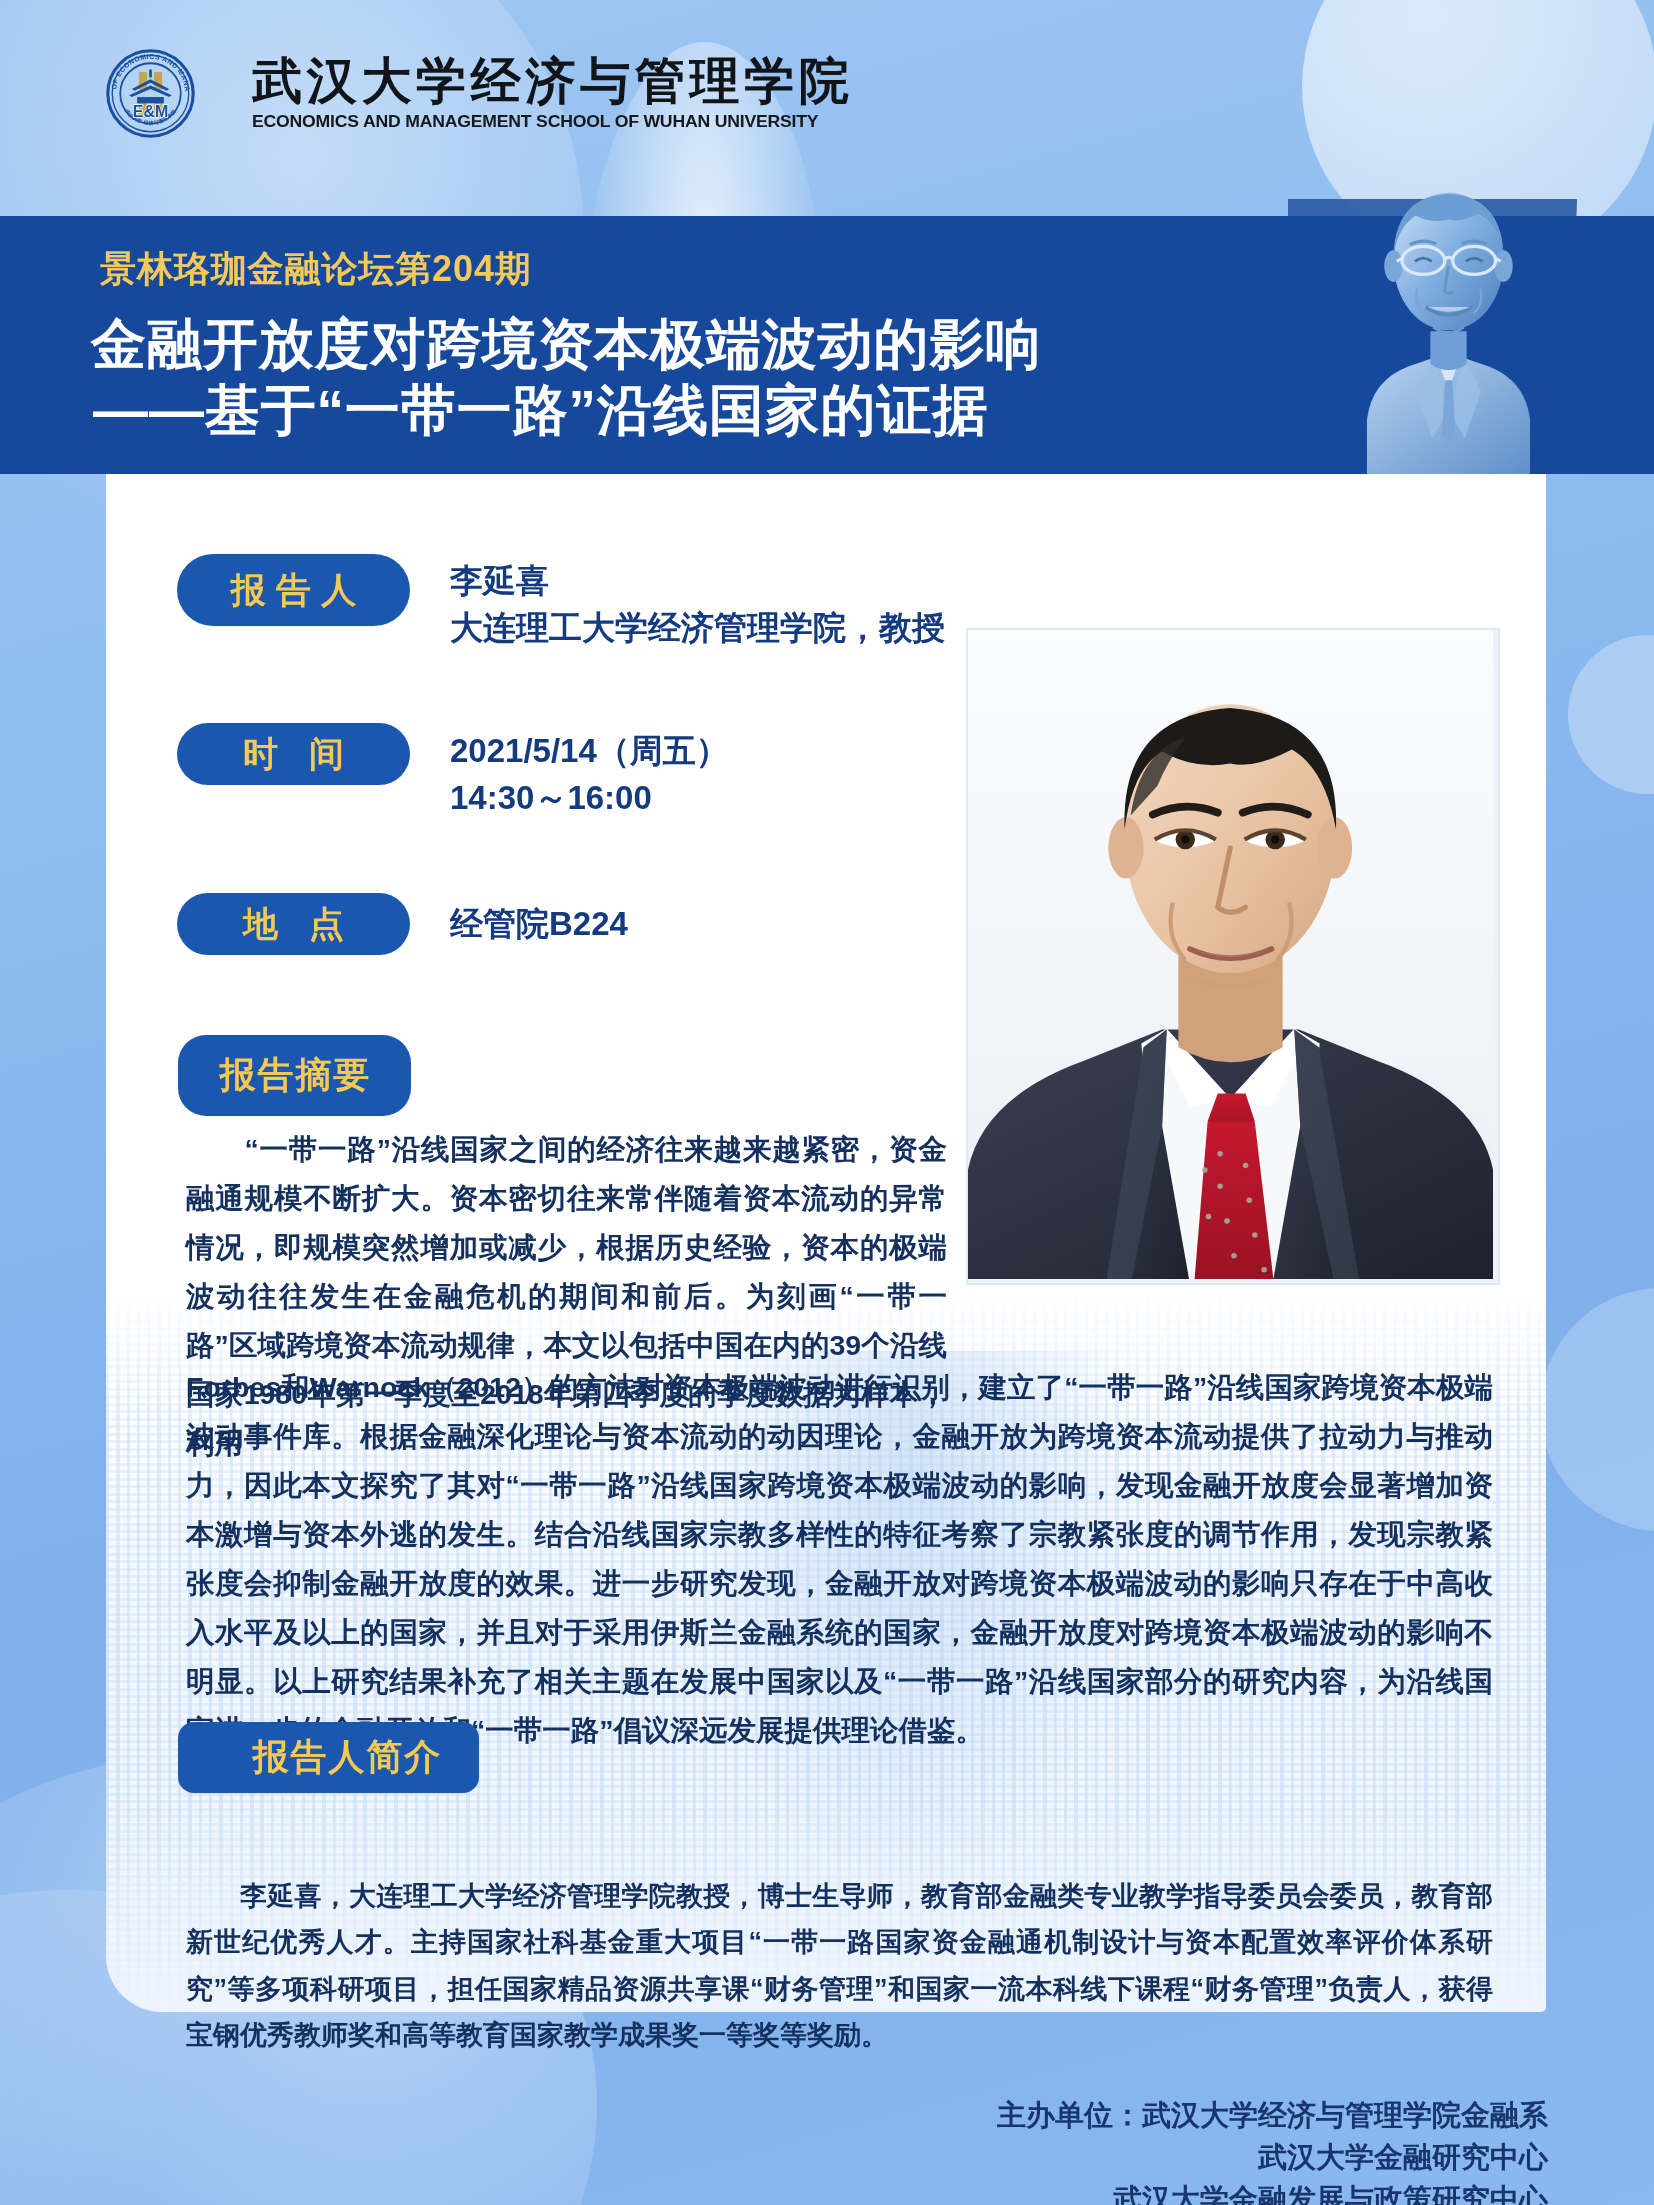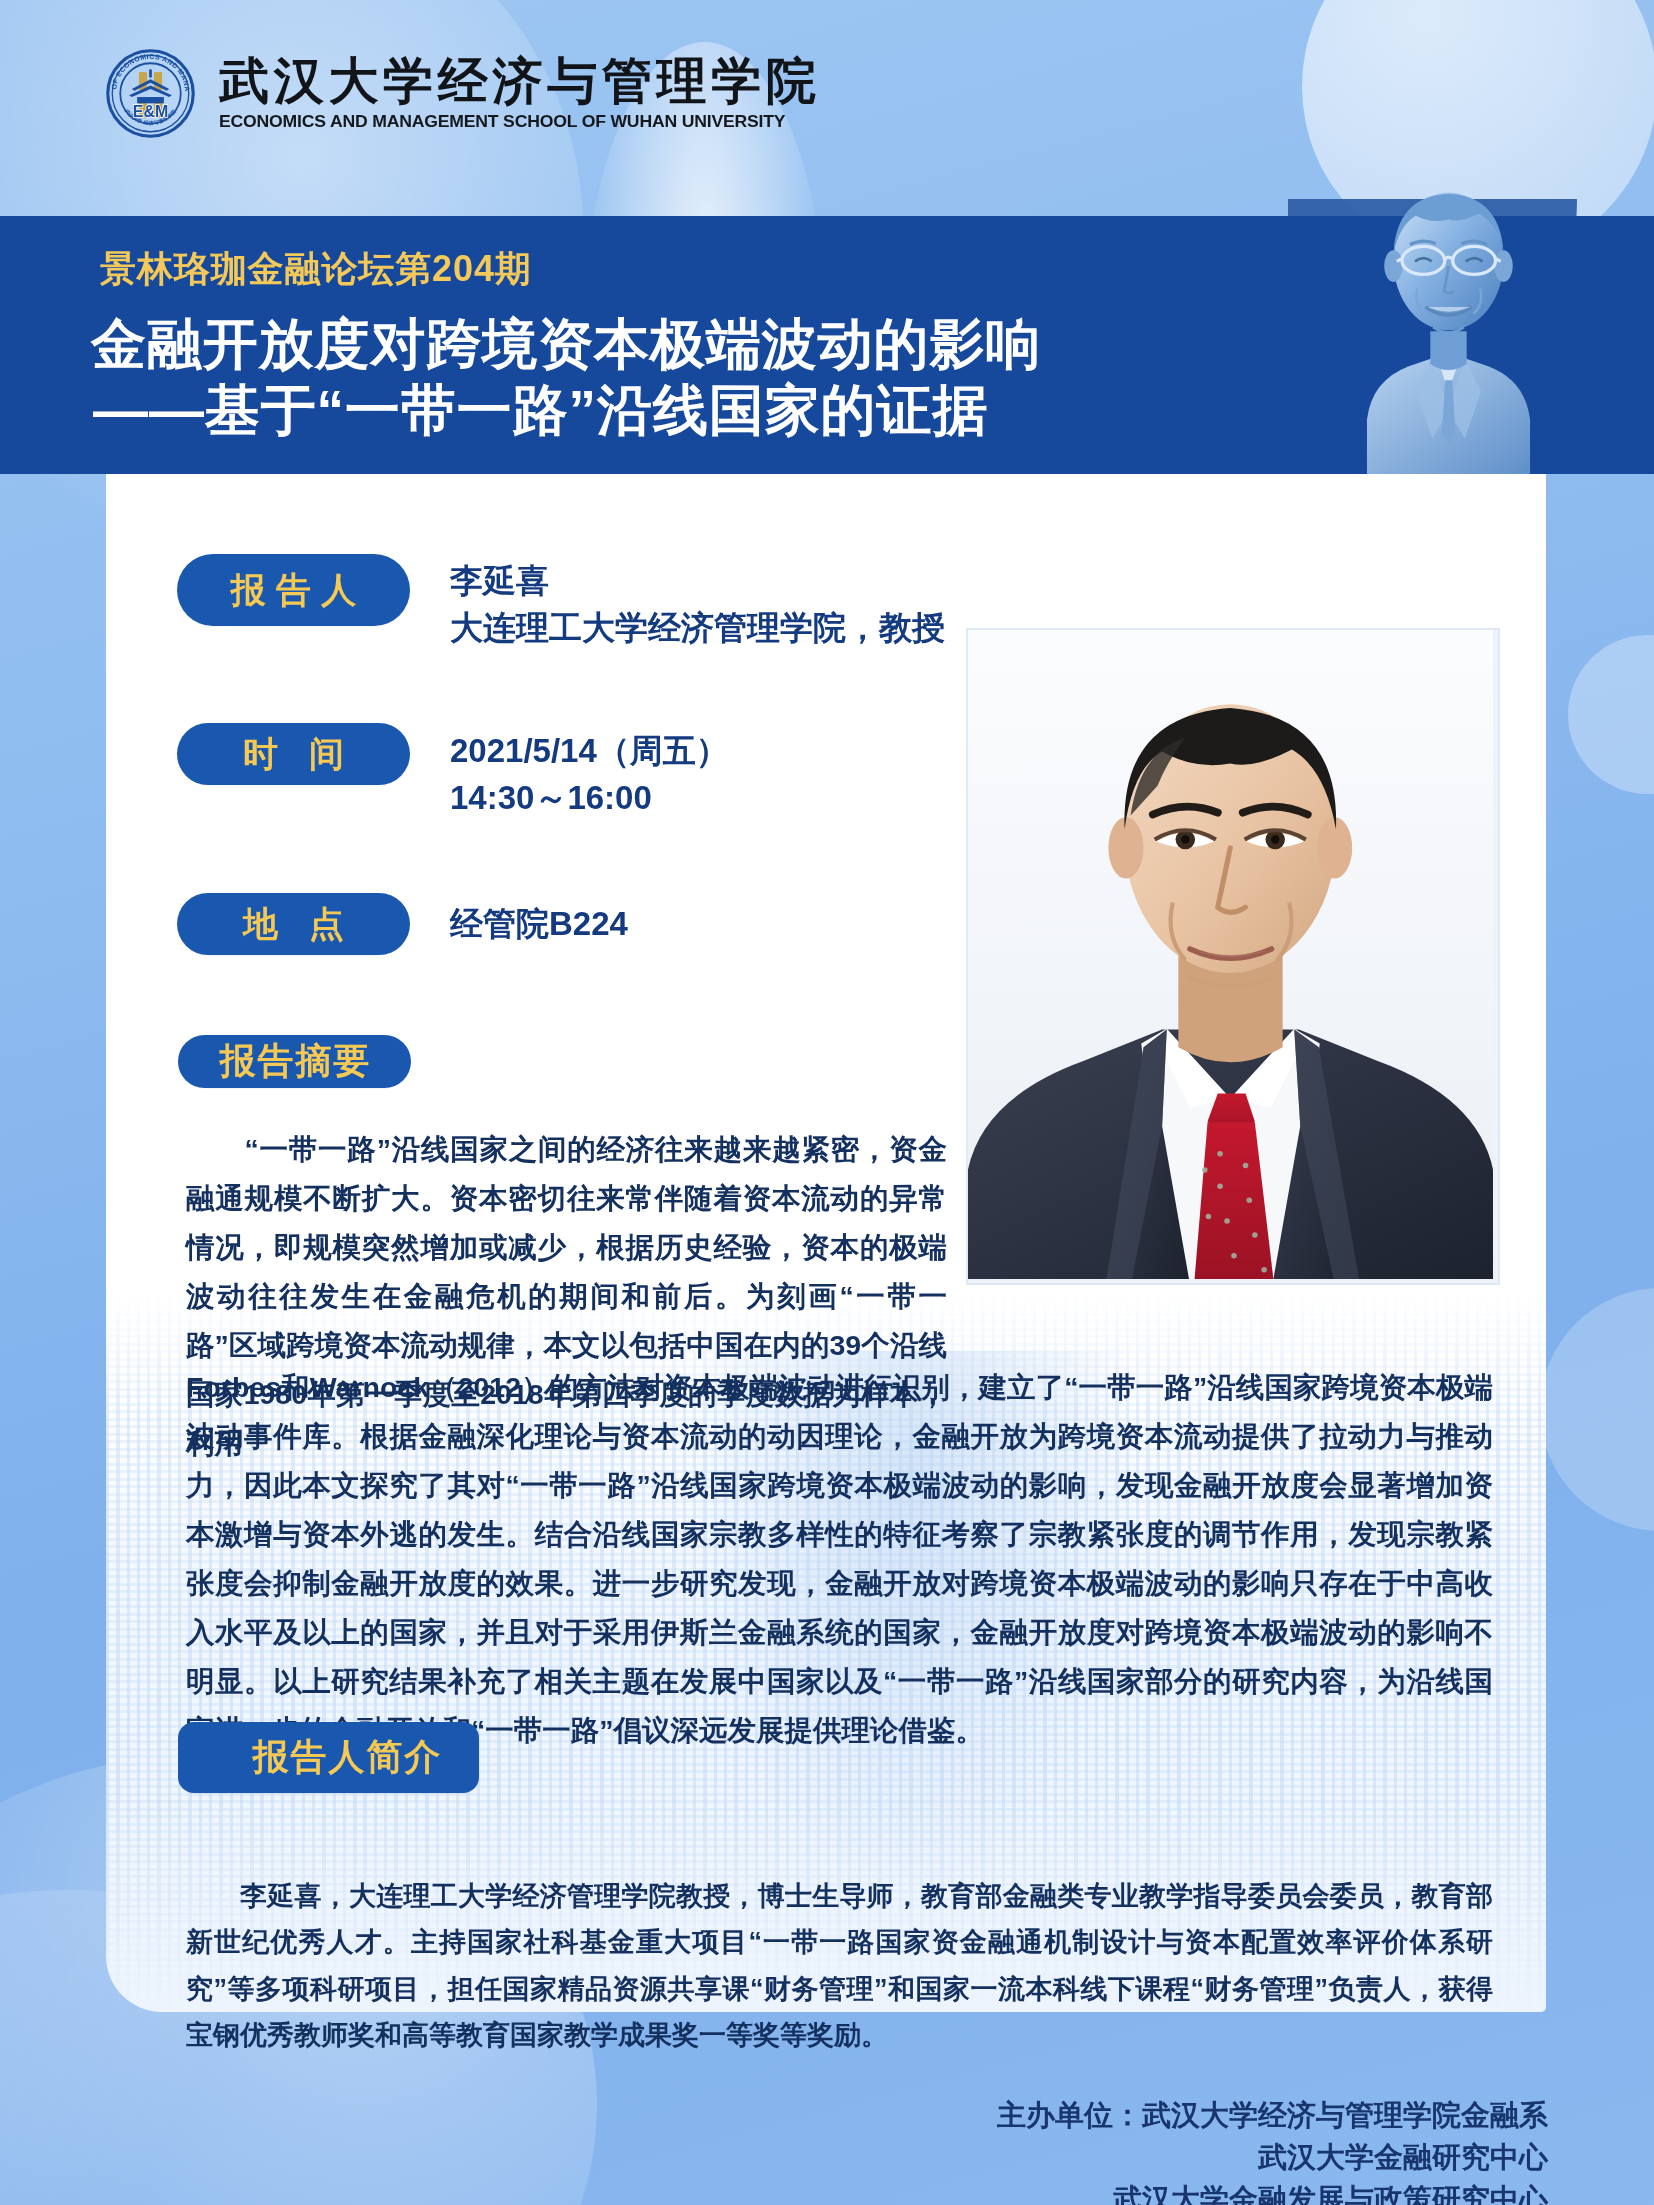--- a/index.html
+++ b/index.html
@@ -66,21 +66,21 @@
 
   
   .logo-row{
     position:absolute; left:106px; top:49px;
     display:flex; align-items:center; gap:24px;
   }
   .seal{
     width:89px; height:89px; flex:none;
     position:relative;
   }
-  .logo-texts{ display:flex; flex-direction:column; }
+  .logo-texts{ display:flex; flex-direction:column;margin-left:33px; }
   .logo-cn{
     font-size:50px; line-height:1.05;
     font-weight:bold; color:#111418;
     letter-spacing:4.7px;
     font-family:"Liberation Serif","DejaVu Serif",serif;
   }
   .logo-en{
     font-size:17.3px; letter-spacing:-0.2px; font-weight:bold;
     color:#15181c; margin-top:3.7px;
     transform:scaleX(1.02); transform-origin:left;
@@ -147,21 +147,21 @@
     border-radius:466px;
     color:#f6c955;
     font-weight:bold;
     display:flex; align-items:center; justify-content:center;
     font-family:"Liberation Sans",sans-serif;
     box-shadow:0 0.9px 0 rgba(0,0,0,.04);
   }
   .pill.p1{ left:177px; top:554px; width:233px; height:72px; font-size:35px; letter-spacing:10.3px; text-indent:10.3px; }
   .pill.p2{ left:177px; top:723px; width:233px; height:62px; font-size:35px; letter-spacing:31px; text-indent:31px; }
   .pill.p3{ left:177px; top:893px; width:233px; height:62px; font-size:35px; letter-spacing:31px; text-indent:31px; }
-  .pill.p4{ left:178px; top:1035px; width:233px; height:53px; font-size:36px; letter-spacing:1.9px; text-indent:1.9px; border-radius:28px; }
+  .pill.p4{ left:178px; top:1035px; width:233px; height:81px; font-size:36px; letter-spacing:1.9px; text-indent:1.9px; border-radius:28px; }
   .pill.p5{ left:178px; top:1722px; width:265px; height:71px; font-size:36px; letter-spacing:1.9px; text-indent:1.9px; border-radius:16px;padding-left:36px; }
 
   .field{
     position:absolute;
     color:#143a80;
     font-size:33px; font-weight:bold; line-height:1.42;
     font-family:"Liberation Sans",sans-serif;
     white-space:pre-line;
   }
   .f-speaker{ left:450px; top:558px; }

